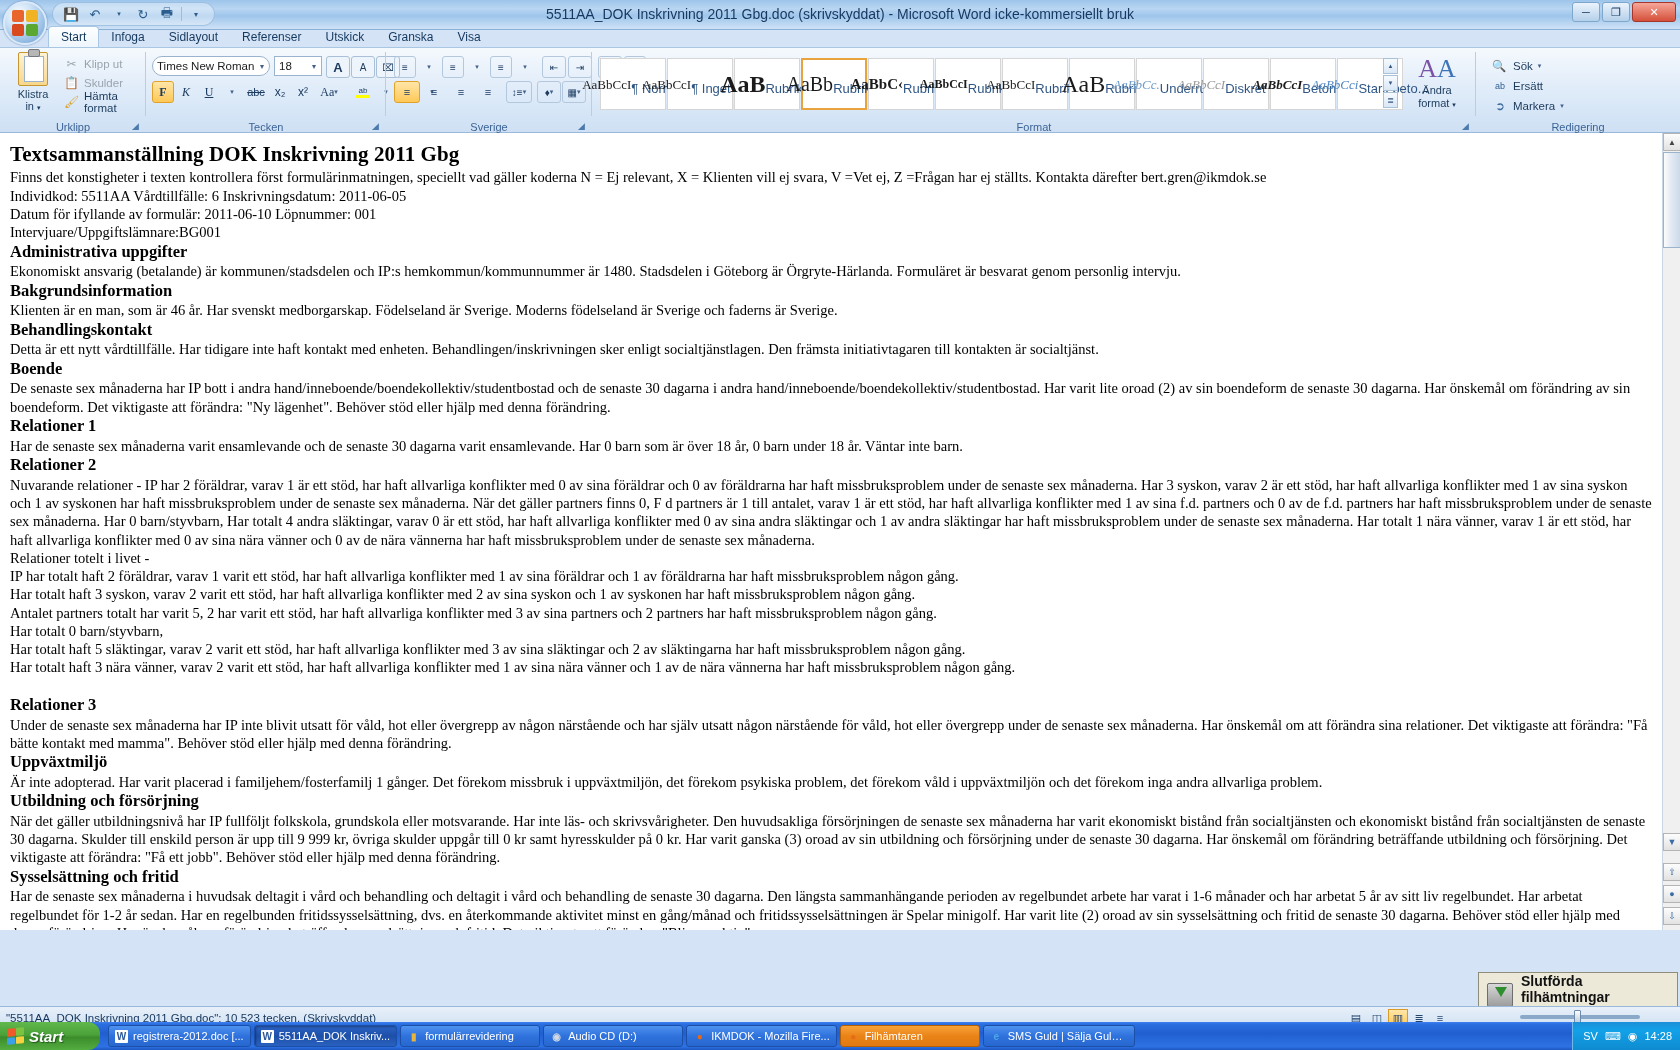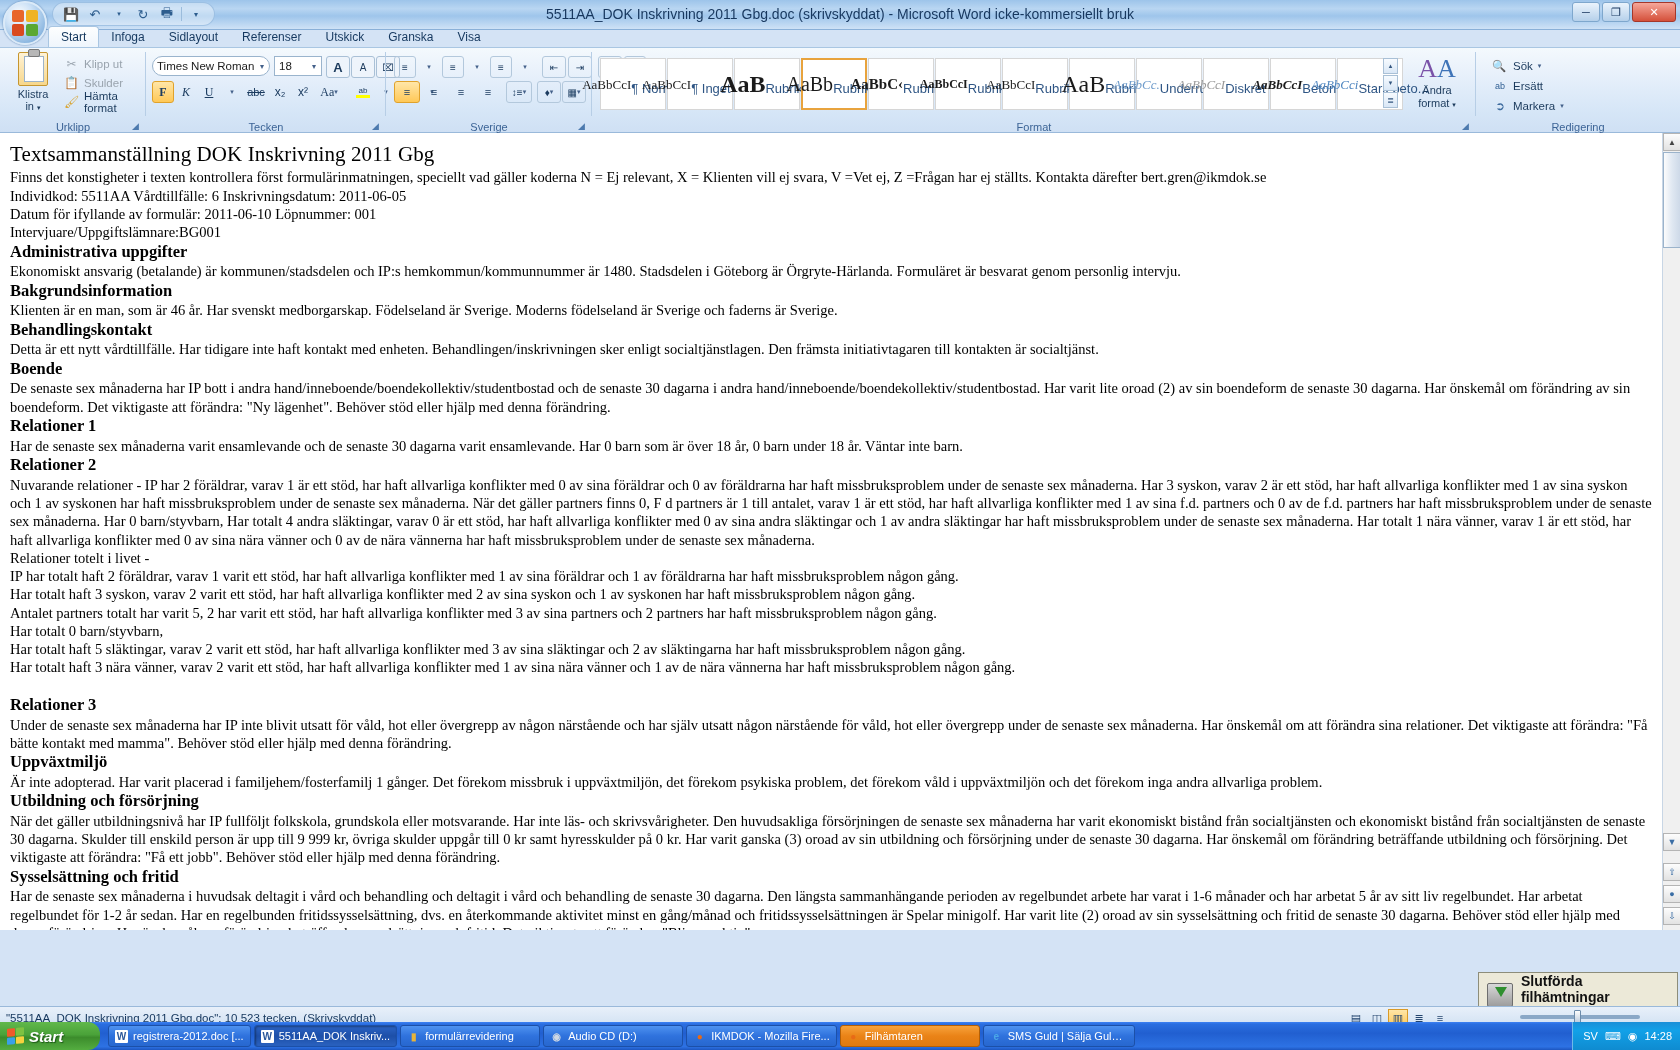--- a/index.html
+++ b/index.html
@@ -129,21 +129,21 @@
   .docarea {
     position:absolute; top:133px; left:0; width:1680px; height:797px;
     background:#fff; overflow:hidden;
   }
   .page {
     position:absolute; top:0; left:0; right:18px; bottom:0;
     padding: 8px 10px 0 10px;
     font-family: "Liberation Serif", serif;
     color:#000; font-size:14.5px; line-height:1.26;
   }
-  .h1 { font-size: 21px; font-weight: normal; margin-bottom:1px; letter-spacing:0.1px;}
+  .h1 { font-size: 21px; font-weight: bold; margin-bottom:1px; letter-spacing:0.1px;}
   .h2 { font-size: 16.5px; font-weight: bold; }
   .p { }
   .blank { height: 18px; }
 
   
   .vscroll {
     position:absolute; top:133px; right:0; width:18px; height:797px;
     background:#f0f0f0; border-left:1px solid #c8d6e5;
   }
   .vs-btn {

